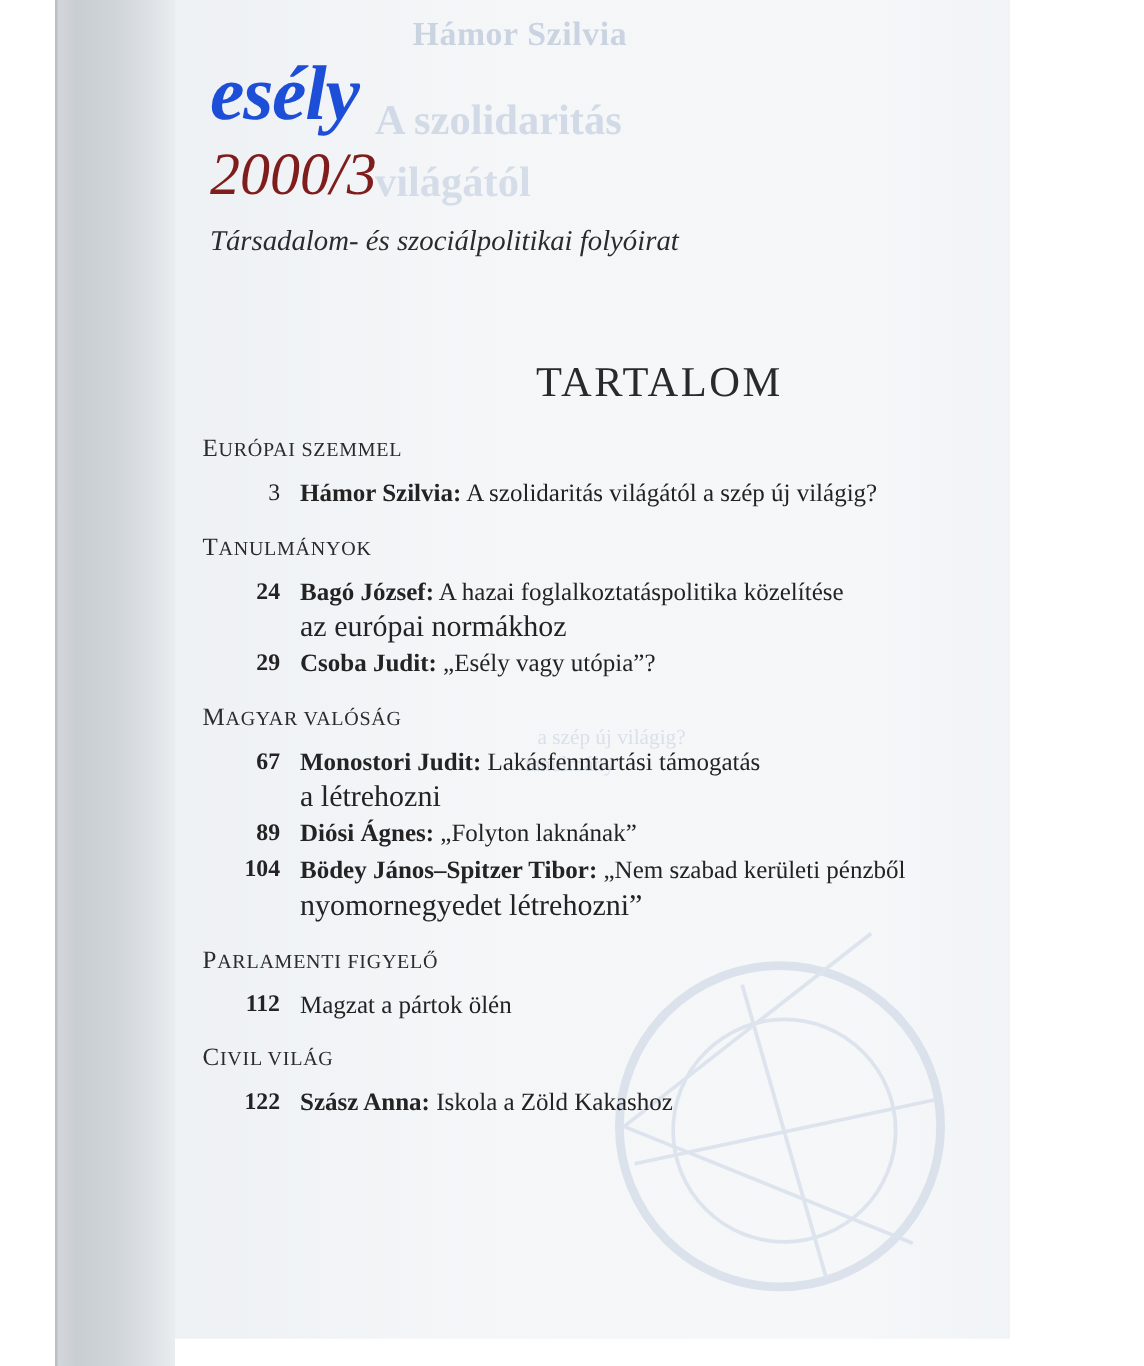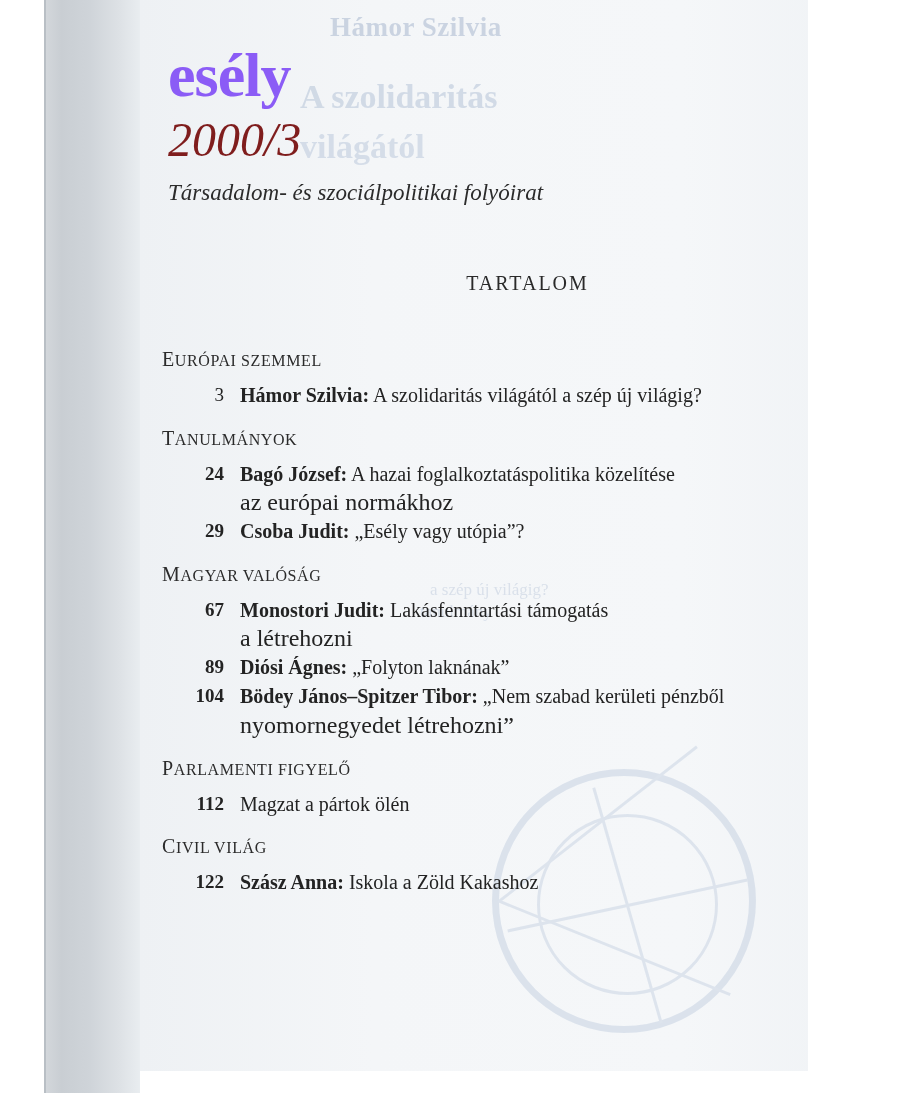--- a/index.html
+++ b/index.html
@@ -136,49 +136,50 @@
     width: 775px; height: 1093px;
   }
   .masthead {
     position: absolute;
     left: 28px;
     top: 44px;
     color: #2a2a2a;
   }
   .mast-title {
     font-family: "Liberation Serif", serif;
+    font-style: italic;
     font-weight: bold;
     font-size: 62px;
     line-height: 1;
     letter-spacing: -1px;
-    color: #8b5cf6;
+    color: #1d4ed8;
   }
   .mast-issue {
     font-family: "Liberation Serif", serif;
     font-style: italic;
     font-size: 48px;
     line-height: 1;
     margin-top: 10px;
     color: #7f1d1d;
   }
   .mast-sub {
     font-family: "Liberation Serif", serif;
     font-style: italic;
     font-size: 23px;
     margin-top: 16px;
     color: #2b2b2b;
   }
 
   
   .toc-heading {
     position: absolute;
-    left: 0; top: 272px;
+    left: 0; top: 288px;
     width: 775px;
     text-align: center;
-    font-size: 20px;
+    font-size: 34px;
     letter-spacing: 2px;
     color: #2a2a2a;
   }
   .toc {
     position: absolute;
     left: 22px;
     top: 330px;
     width: 740px;
     color: #232323;
   }

